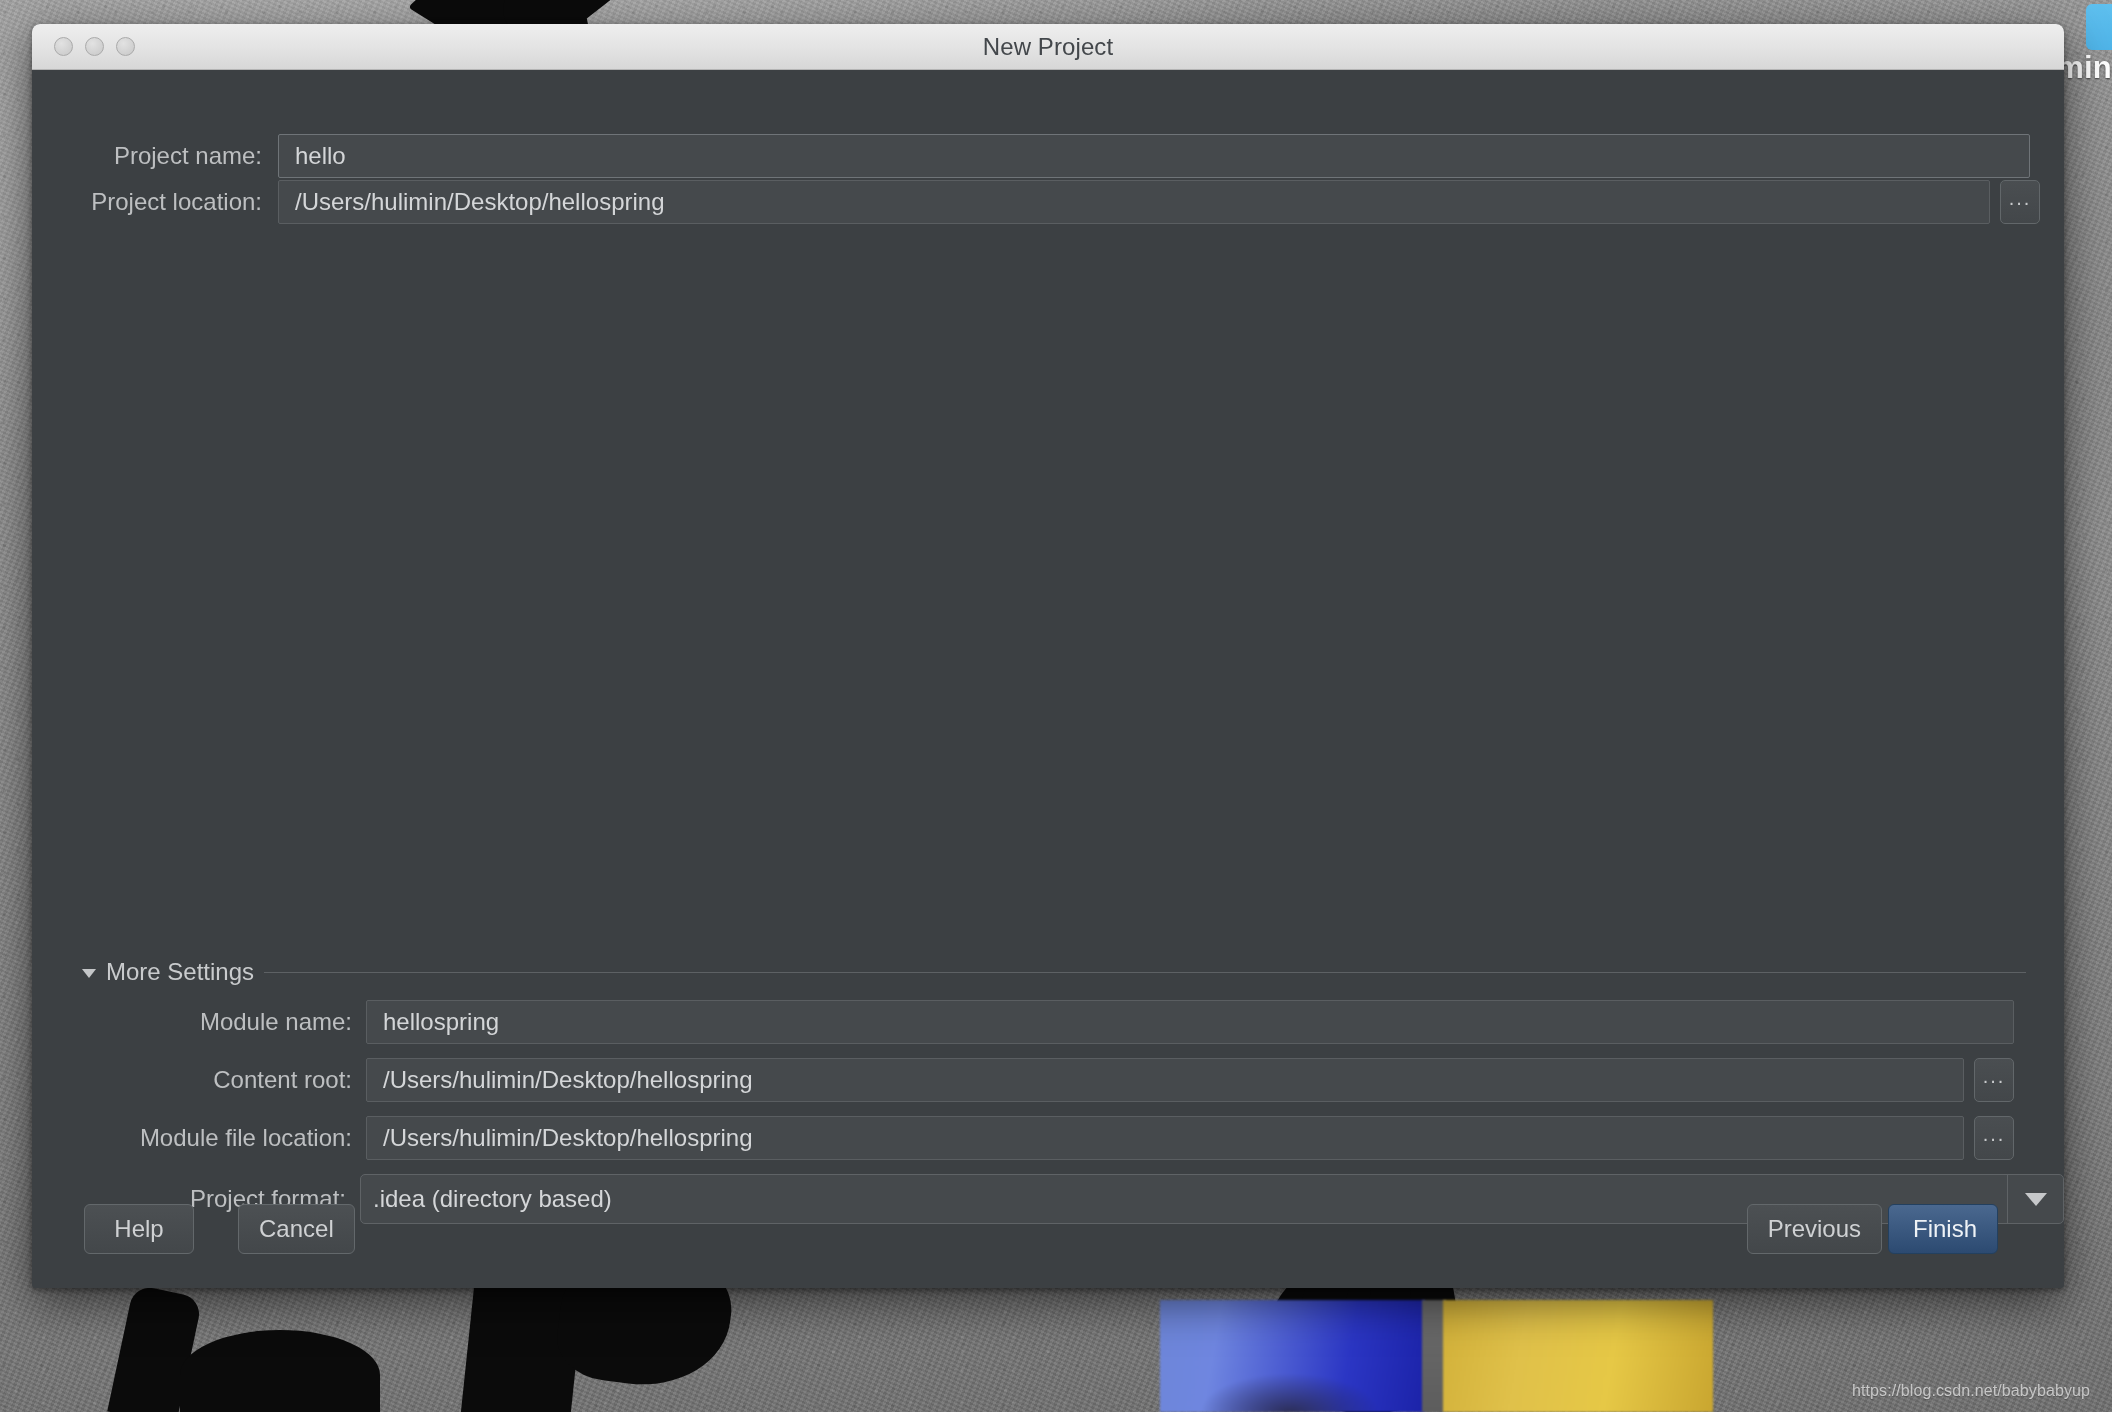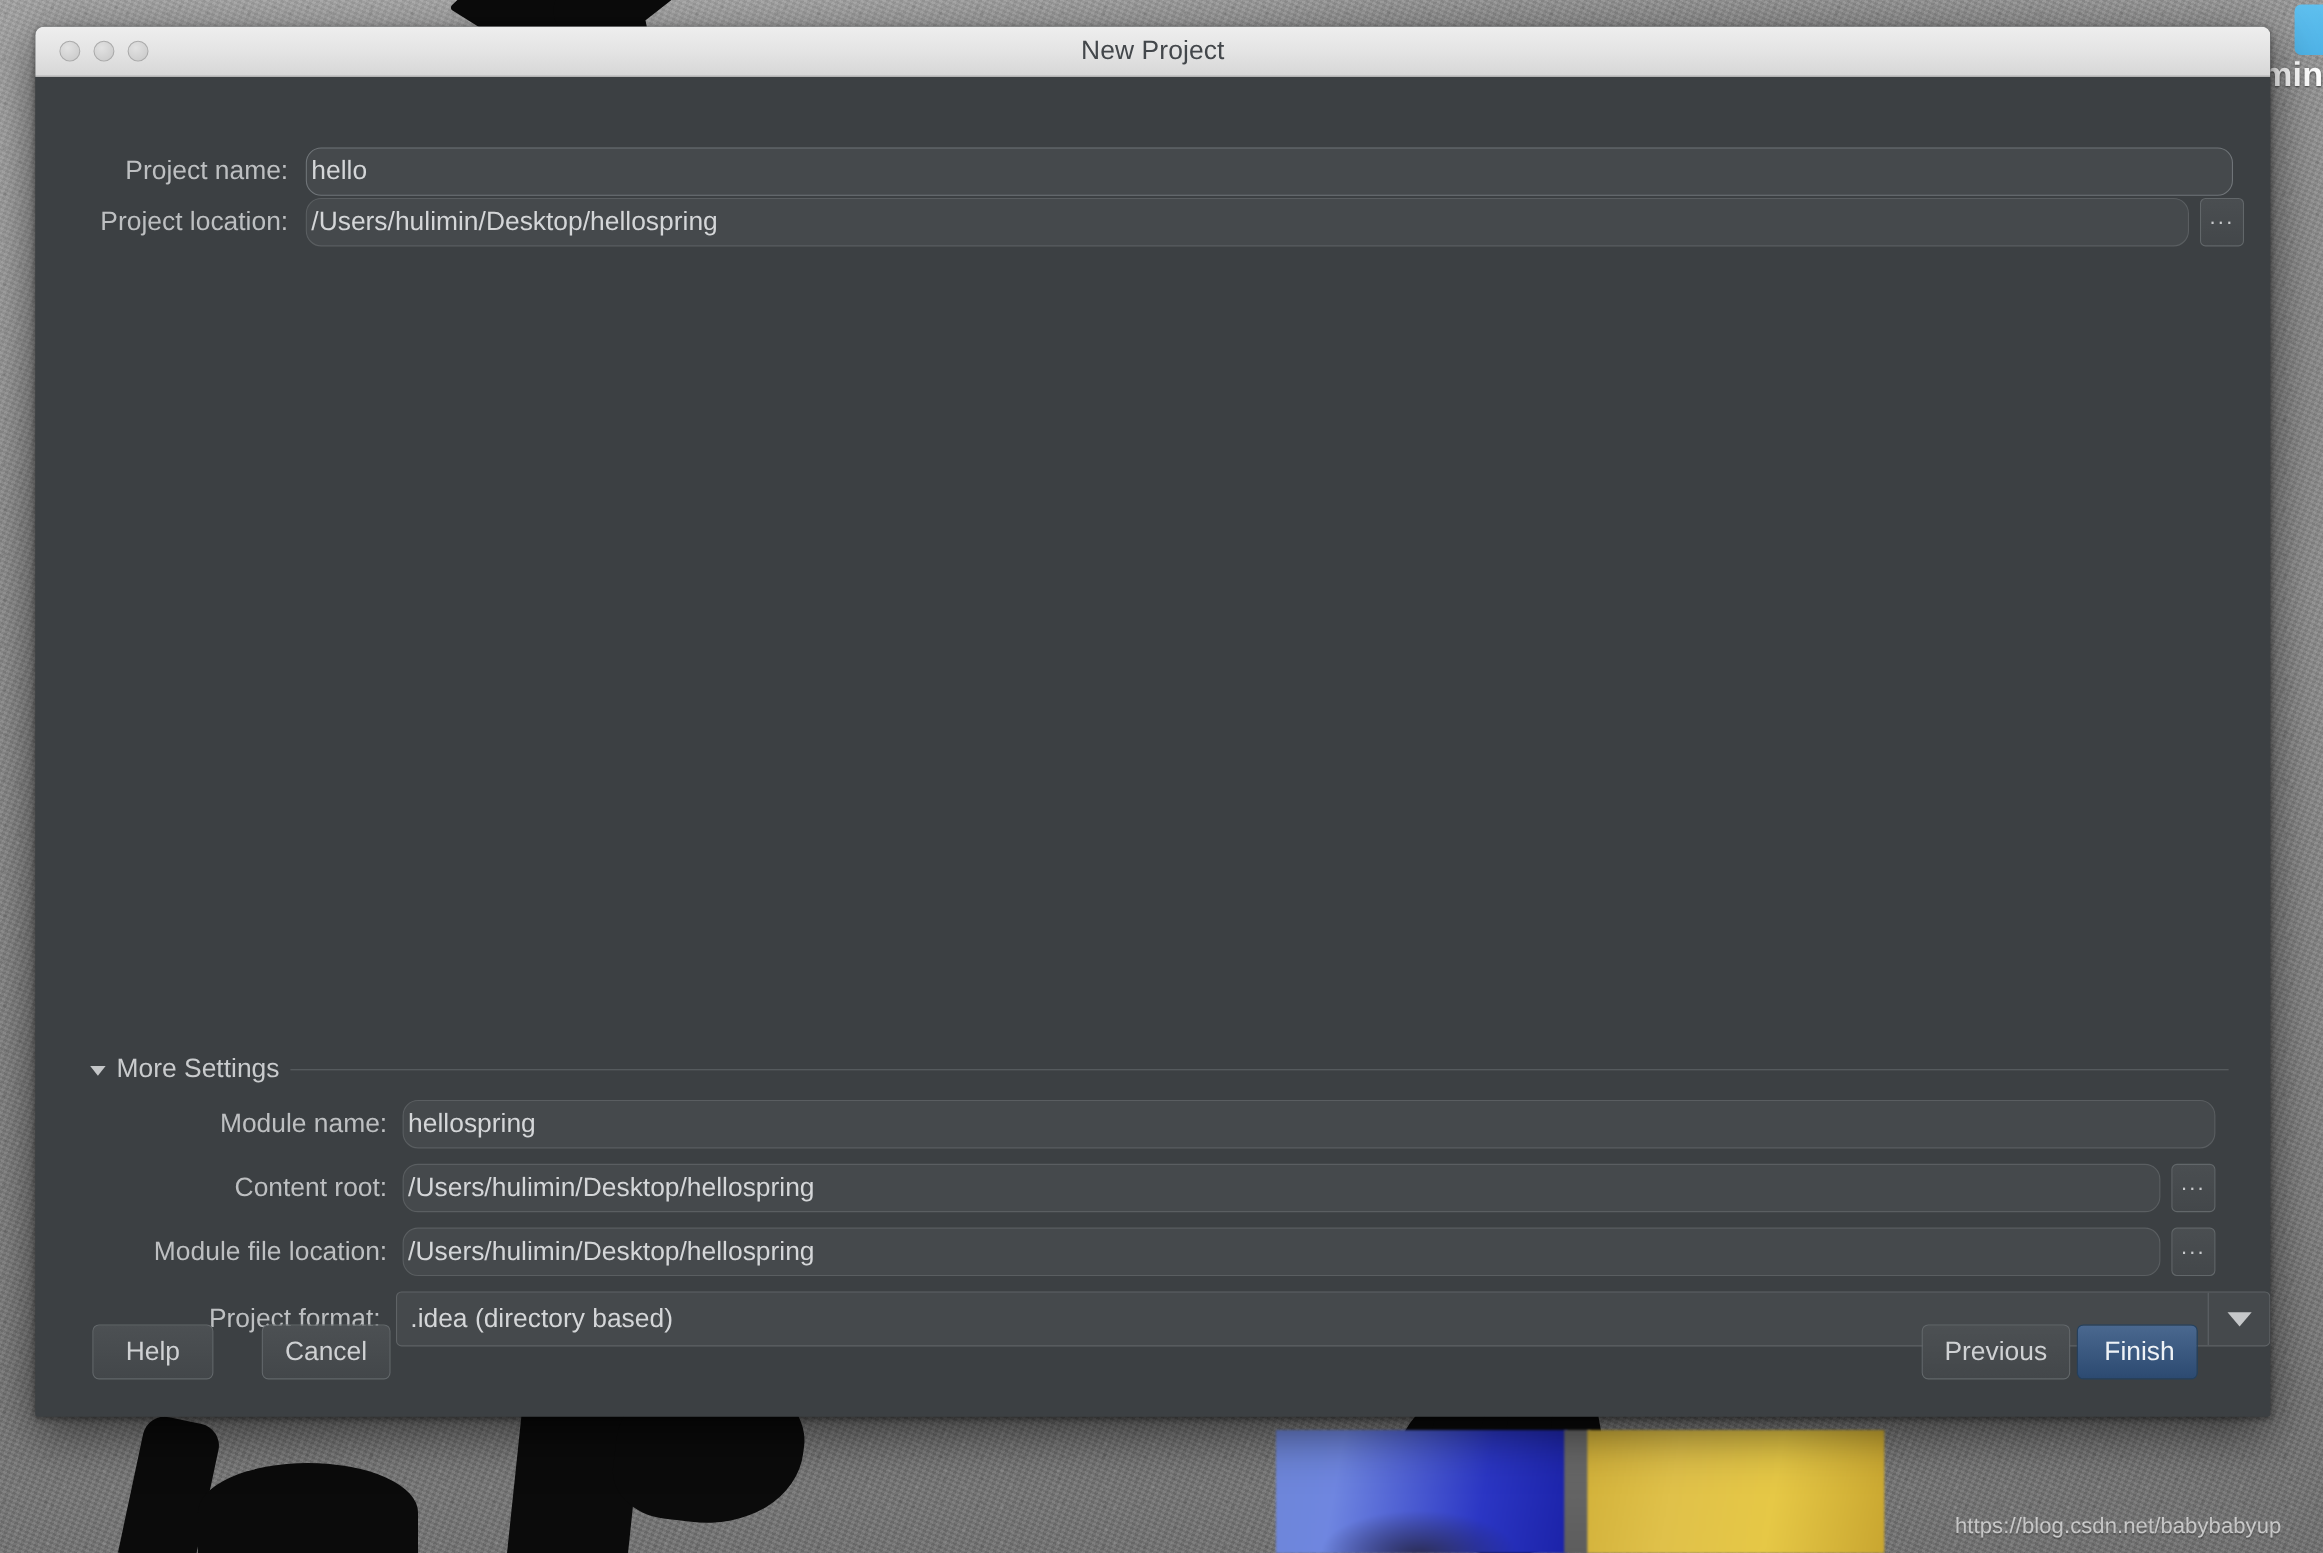--- a/index.html
+++ b/index.html
@@ -145,23 +145,23 @@
     font-size: 31px;
     font-weight: bold;
     letter-spacing: .2px;
     text-shadow: 0 1px 2px rgba(0,0,0,.55);
     white-space: nowrap;
   }
 
   
   #watermark {
     position: absolute;
-    right: 38px; bottom: 12px;
+    right: 22px; bottom: 12px;
     color: rgba(238,238,238,0.72);
-    font-size: 20px;
+    font-size: 16px;
     letter-spacing: .1px;
     white-space: nowrap;
     text-shadow: 0 1px 1px rgba(0,0,0,.25);
   }
 
   
   #dialog {
     position: absolute;
     left: 32px;
     top: 24px;
@@ -222,26 +222,26 @@
   }
   .lbl {
     color: #bdbfc1;
     font-size: 24px;
     white-space: nowrap;
     text-align: right;
   }
   .field {
     background: #45494c;
     border: 1px solid #5a5e61;
-    border-radius: 14px;
+    border-radius: 2px;
     color: #d4d6d8;
     font-size: 24px;
     height: 44px;
     line-height: 42px;
-    padding: 0 4px;
+    padding: 0 16px;
     overflow: hidden;
     white-space: nowrap;
   }
   .field.focused {
     background: #45494c;
     border-color: #6f7478;
   }
 
   
   #row-project-name { top: 64px; }

